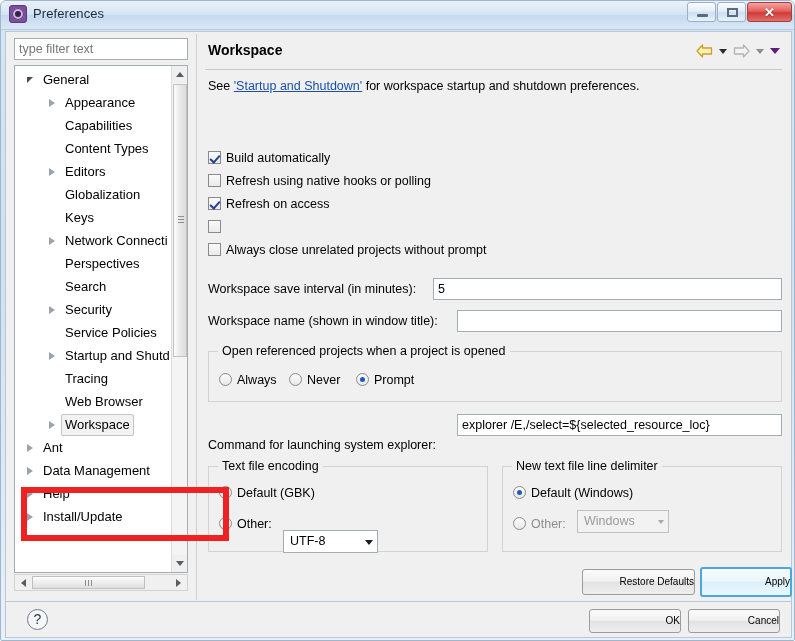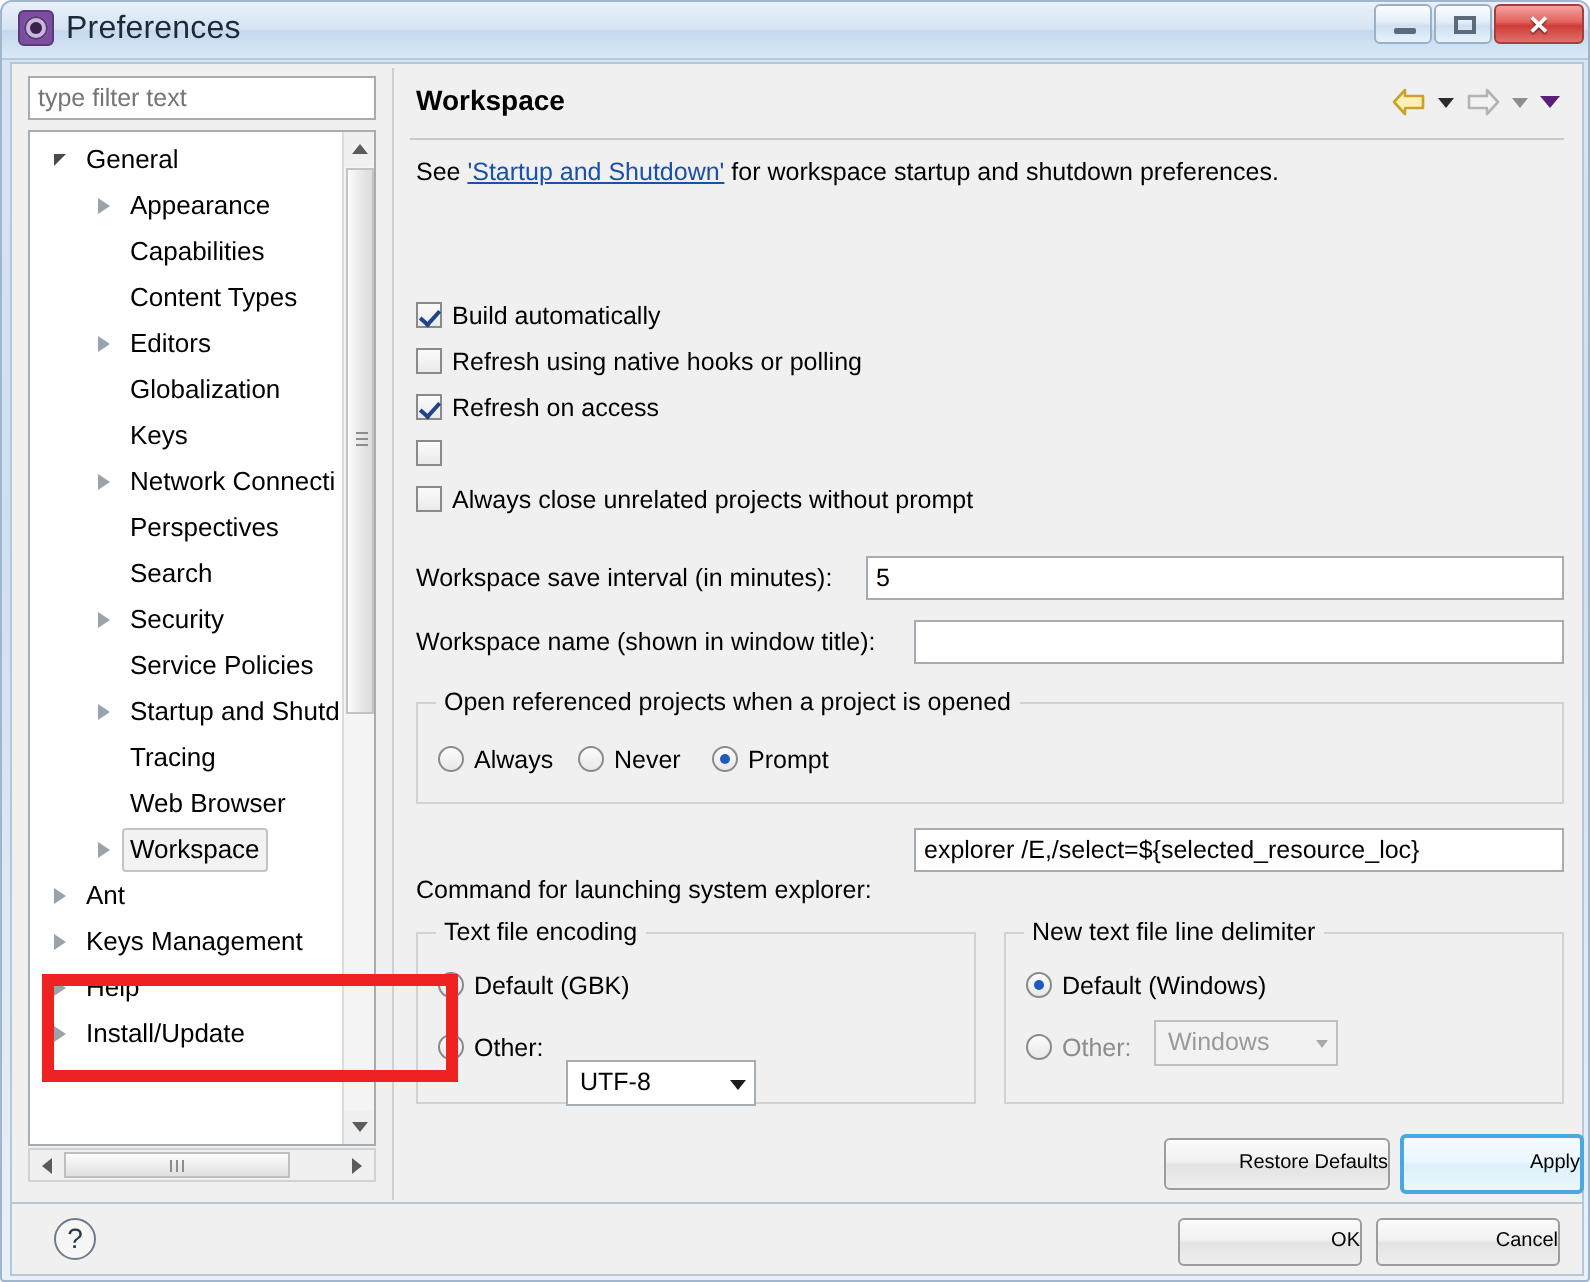--- a/index.html
+++ b/index.html
@@ -55,21 +55,21 @@
   .title-icon .gear-inner {
     position: absolute;
     left: 5px; top: 5px;
     width: 6px; height: 6px;
     border-radius: 50%;
     background: #3a2150;
   }
   .title-text {
     position: absolute;
     left: 32px; top: 5px;
-    font-size: 16px;
+    font-size: 13px;
     color: #1c2a3a;
     letter-spacing: 0.1px;
   }
 
   .win-btns {
     position: absolute;
     right: 4px; top: 1px;
     display: flex;
     height: 21px;
   }
@@ -604,21 +604,21 @@
           <div class="tree-item">
             <span class="tw collapsed" style="left: 34px;"></span>
             <span class="tree-label focused" style="left: 50px;">Workspace</span>
           </div>
           <div class="tree-item">
             <span class="tw collapsed" style="left: 12px;"></span>
             <span class="tree-label" style="left: 28px;">Ant</span>
           </div>
           <div class="tree-item">
             <span class="tw collapsed" style="left: 12px;"></span>
-            <span class="tree-label" style="left: 28px;">Keys Management</span>
+            <span class="tree-label" style="left: 28px;">Data Management</span>
           </div>
           <div class="tree-item">
             <span class="tw collapsed" style="left: 12px;"></span>
             <span class="tree-label" style="left: 28px;">Help</span>
           </div>
           <div class="tree-item">
             <span class="tw collapsed" style="left: 12px;"></span>
             <span class="tree-label" style="left: 28px;">Install/Update</span>
           </div>
         </div>

